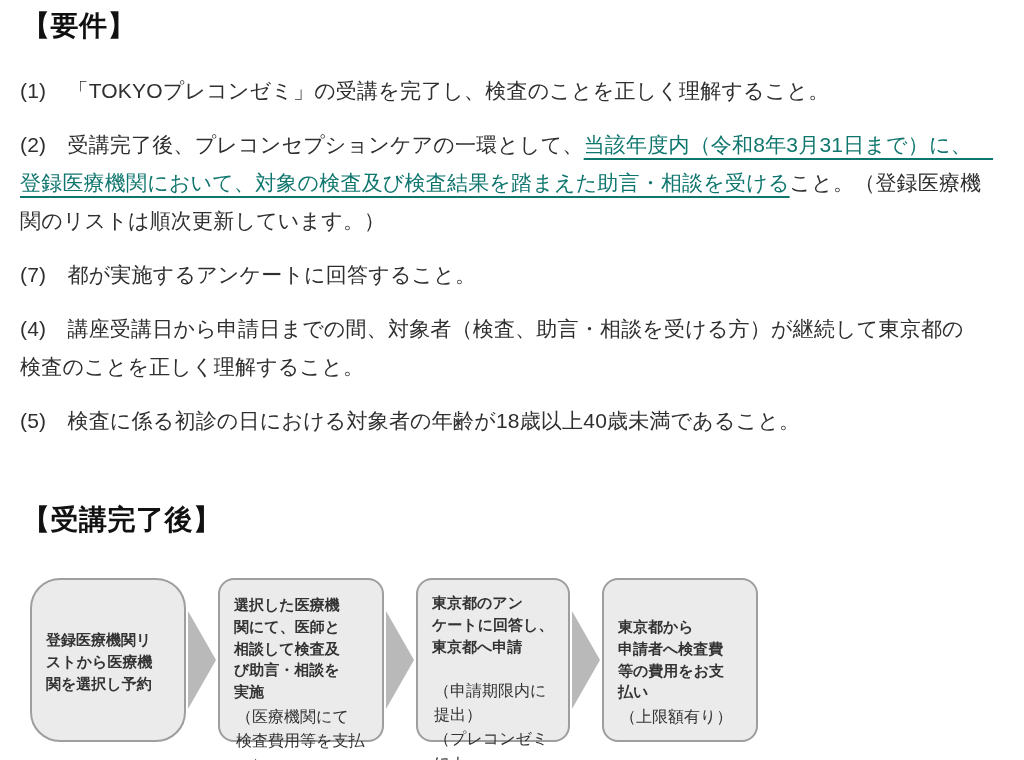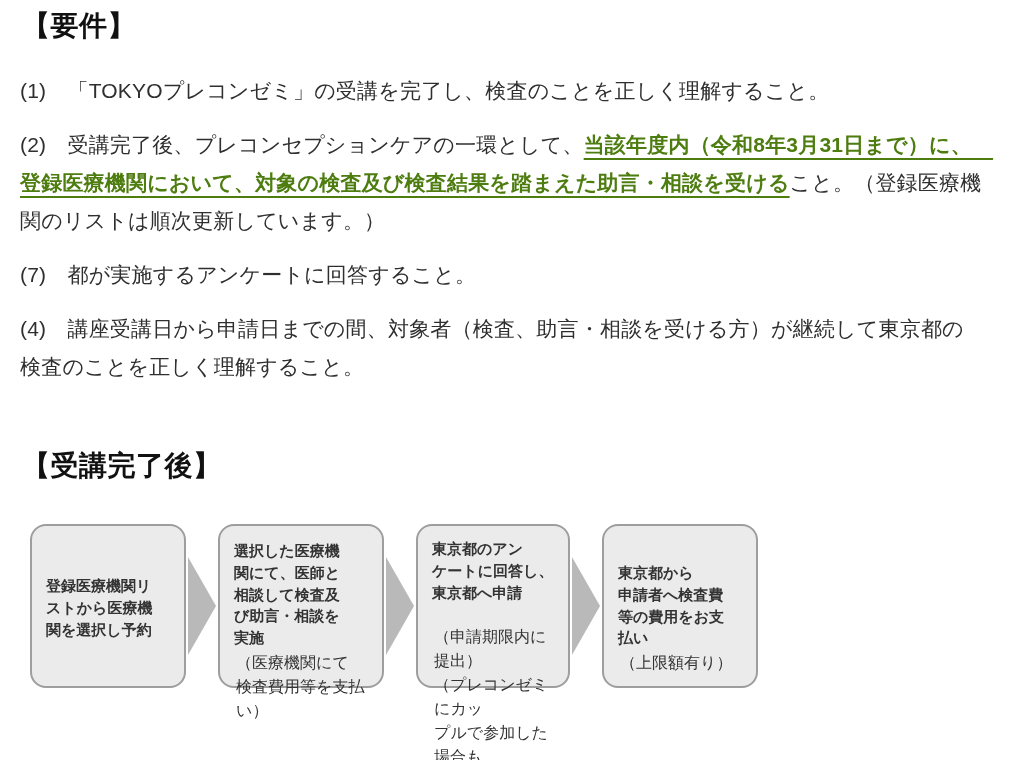--- a/index.html
+++ b/index.html
@@ -37,22 +37,22 @@
     color: #2f2f2f;
     letter-spacing: 0.2px;
   }
   .para.first {
     margin-top: 26px;
   }
   .para.fixed-lines {
     white-space: nowrap;
   }
   .emph {
-    font-weight: 700;
-    color: #4d7c0f;
+    font-weight: 400;
+    color: #0f766e;
     text-decoration: underline;
     text-decoration-thickness: 2px;
     text-underline-offset: 6px;
   }
   
   .flow-row {
     display: flex;
     flex-direction: row;
     align-items: stretch;
     margin: 38px 0 0 10px;
@@ -81,21 +81,21 @@
   }
   .flow-box .box-note {
     font-size: 16px;
     font-weight: 400;
     line-height: 1.5;
     color: #333333;
     white-space: pre-line;
     margin-top: 2px;
     padding-left: 2px;
   }
-  .box-1 { width: 156px; }
+  .box-1 { width: 156px; border-radius: 30px; }
   .box-2 { width: 166px; }
   .box-3 { width: 154px; padding-top: 12px; gap: 20px; }
   .box-4 { width: 156px; padding-top: 36px; }
   .flow-arrow {
     width: 0;
     height: 0;
     border-top: 49px solid transparent;
     border-bottom: 49px solid transparent;
     border-left: 28px solid #b9b9b9;
     align-self: center;
@@ -111,20 +111,21 @@
   <h1 class="section-title">【要件】</h1>
 
   <p class="para first">(1)　「TOKYOプレコンゼミ」の受講を完了し、検査のことを正しく理解すること。</p>
 
   <p class="para fixed-lines"><span>(2)　受講完了後、プレコンセプションケアの一環として、</span><span class="emph">当該年度内（令和8年3月31日まで）に、　</span><br><span class="emph">登録医療機関において、対象の検査及び検査結果を踏まえた助言・相談を受ける</span><span>こと。（登録医療機</span><br><span>関のリストは順次更新しています。）</span></p>
 
   <p class="para">(7)　都が実施するアンケートに回答すること。</p>
 
   <p class="para fixed-lines"><span>(4)　講座受講日から申請日までの間、対象者（検査、助言・相談を受ける方）が継続して東京都の</span><br><span>検査のことを正しく理解すること。</span></p>
 
+  <p class="para">(5)　検査に係る初診の日における対象者の年齢が18歳以上40歳未満であること。</p>
 
   <h1 class="section-title flow-title">【受講完了後】</h1>
 
   <div class="flow-row">
 
     <div class="flow-box box-1 centered">
       <div class="box-main">登録医療機関リ
 ストから医療機
 関を選択し予約</div>
     </div>

